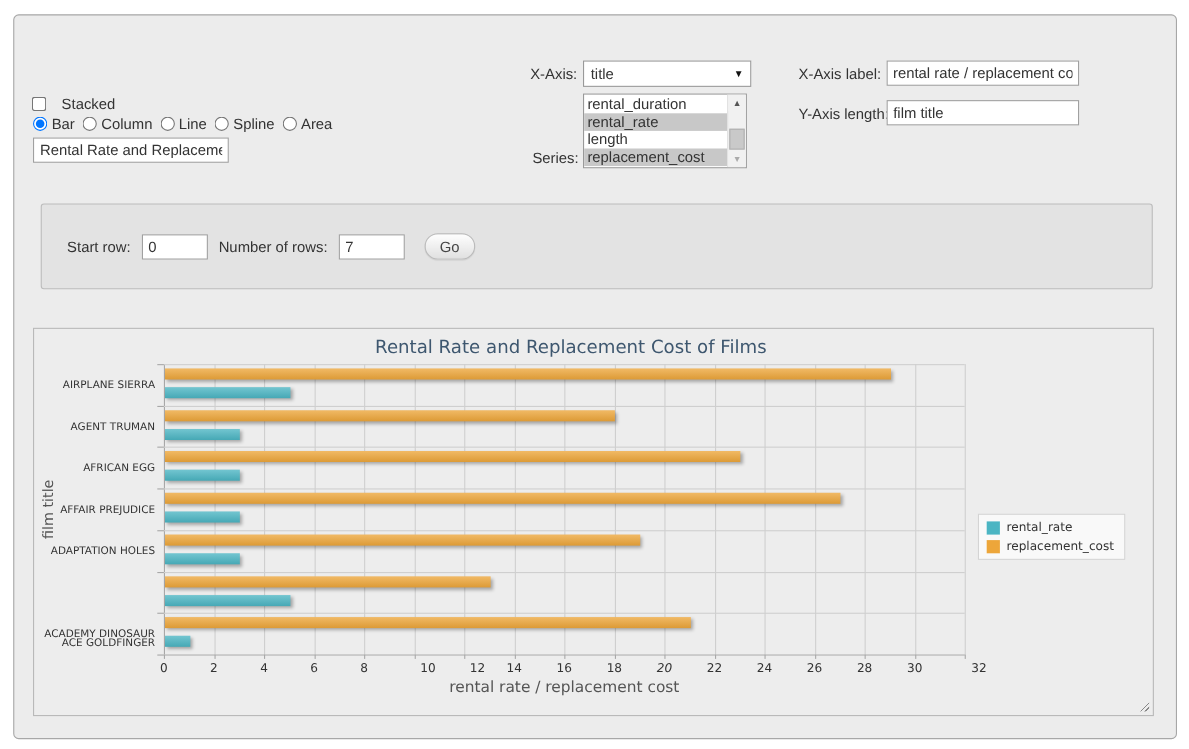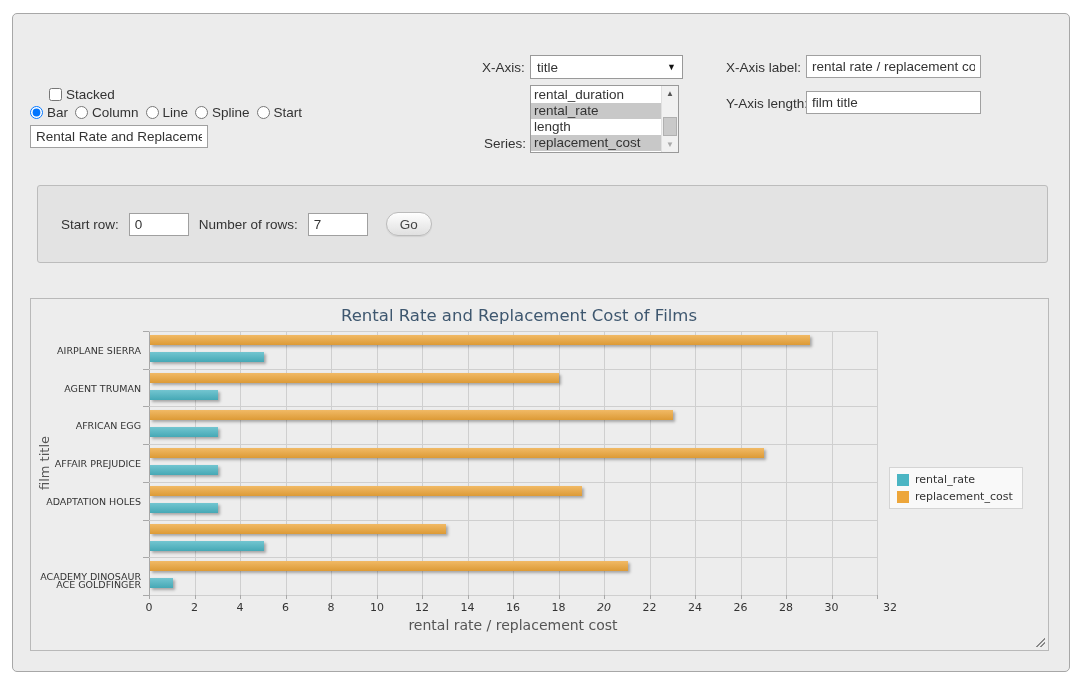--- a/index.html
+++ b/index.html
@@ -13,21 +13,21 @@
   .fieldset-legend { position:absolute; left:27px; top:7px; background:#fff;
               border:1px solid #b0b0b0; box-shadow:2px 2px 4px rgba(0,0,0,0.35);
               padding:5px 14px; font-size:13px; font-weight:bold; color:#333; z-index:5; }
 
   
   .label { font-size:13.5px; color:#333; }
   .txt { border:1px solid #a0a0a0; background:#fff; height:23px; font-size:13.5px;
          color:#333; padding:1px 5px; font-family:"Liberation Sans",sans-serif; }
   .radio-row { position:absolute; left:30px; top:57px; display:flex; align-items:center; gap:7px; font-size:13.5px; }
   .radio-row label { display:flex; align-items:center; gap:4px;margin-top:48px; }
-  .chk-row { position:absolute; left:29px; top:87px; display:flex; align-items:center; gap:4px; font-size:13.5px;margin-left:20px; }
+  .chk-row { position:absolute; left:29px; top:87px; display:flex; align-items:center; gap:14px; font-size:13.5px; }
   .title-input { position:absolute; left:30px; top:125px; width:178px; }
 
   .xaxis-label-txt { position:absolute; left:482px; top:60px; }
   .fake-select { position:absolute; left:530px; top:55px; width:153px; height:24px; background:#fff;
                  border:1px solid #999; font-size:13.5px; display:flex; align-items:center;
                  padding:0 6px; justify-content:space-between; }
   .fake-select .arrow { font-size:9px; color:#111; }
 
   .series-label-txt { position:absolute; left:484px; top:136px; }
   .listbox { position:absolute; left:530px; top:85px; width:149px; height:68px; background:#fff;
@@ -105,21 +105,21 @@
       <label>
         <input type="radio" name="ctype" style="">
         <span>Line</span>
       </label>
       <label>
         <input type="radio" name="ctype" style="">
         <span>Spline</span>
       </label>
       <label>
         <input type="radio" name="ctype" style="">
-        <span>Start</span>
+        <span>Area</span>
       </label>
     </div>
 
   <div class="chk-row">
     <input type="checkbox" id="stacked-chk" style="">
     <label for="stacked-chk">Stacked</label>
   </div>
 
   <input class="txt title-input" value="Rental Rate and Replacement Cost of Films" style="">
 
@@ -201,23 +201,23 @@
         <div class="xtick-label" style="left: 0px;">0</div>
         <div class="xtick" style="left: 45.5px;"></div>
         <div class="xtick-label" style="left: 45.5px;">2</div>
         <div class="xtick" style="left: 91px;"></div>
         <div class="xtick-label" style="left: 91px;">4</div>
         <div class="xtick" style="left: 136.5px;"></div>
         <div class="xtick-label" style="left: 136.5px;">6</div>
         <div class="xtick" style="left: 182px;"></div>
         <div class="xtick-label" style="left: 182px;">8</div>
         <div class="xtick" style="left: 227.5px;"></div>
-        <div class="xtick-label" style="left: 228px; text-align: center;">10</div>
+        <div class="xtick-label" style="left: 240px; text-align: center;">10</div>
         <div class="xtick" style="left: 273px;"></div>
-        <div class="xtick-label" style="left: 273px;">12</div>
+        <div class="xtick-label" style="left: 285px;">12</div>
         <div class="xtick" style="left: 318.5px;"></div>
         <div class="xtick-label" style="left: 318.5px;">14</div>
         <div class="xtick" style="left: 364px;"></div>
         <div class="xtick-label" style="left: 364px;">16</div>
         <div class="xtick" style="left: 409.5px;"></div>
         <div class="xtick-label" style="left: 409.5px;">18</div>
         <div class="xtick" style="left: 455px;"></div>
         <div class="xtick-label" style="left: 455px; font-style: italic;">20</div>
         <div class="xtick" style="left: 500.5px;"></div>
         <div class="xtick-label" style="left: 500.5px;">22</div>

